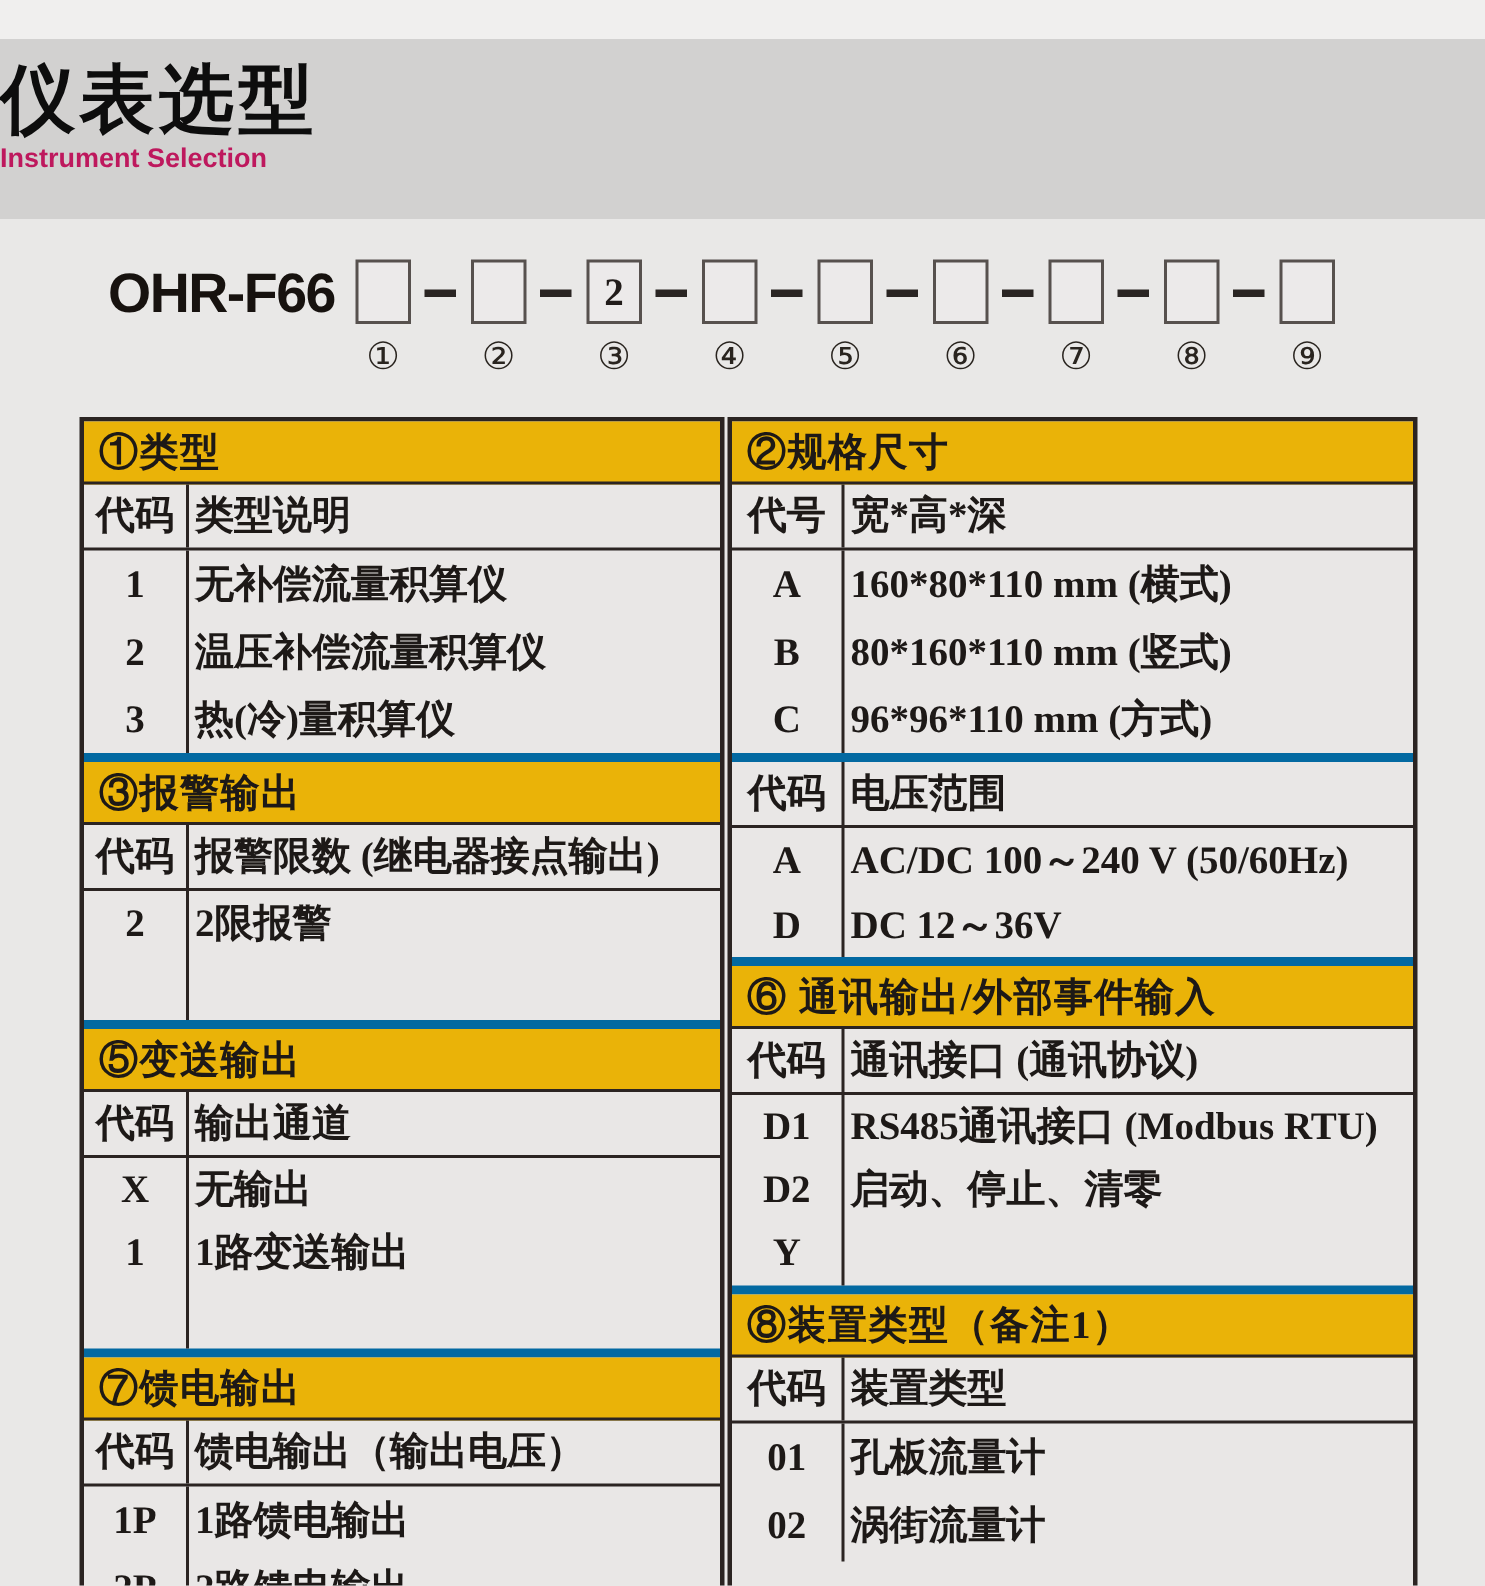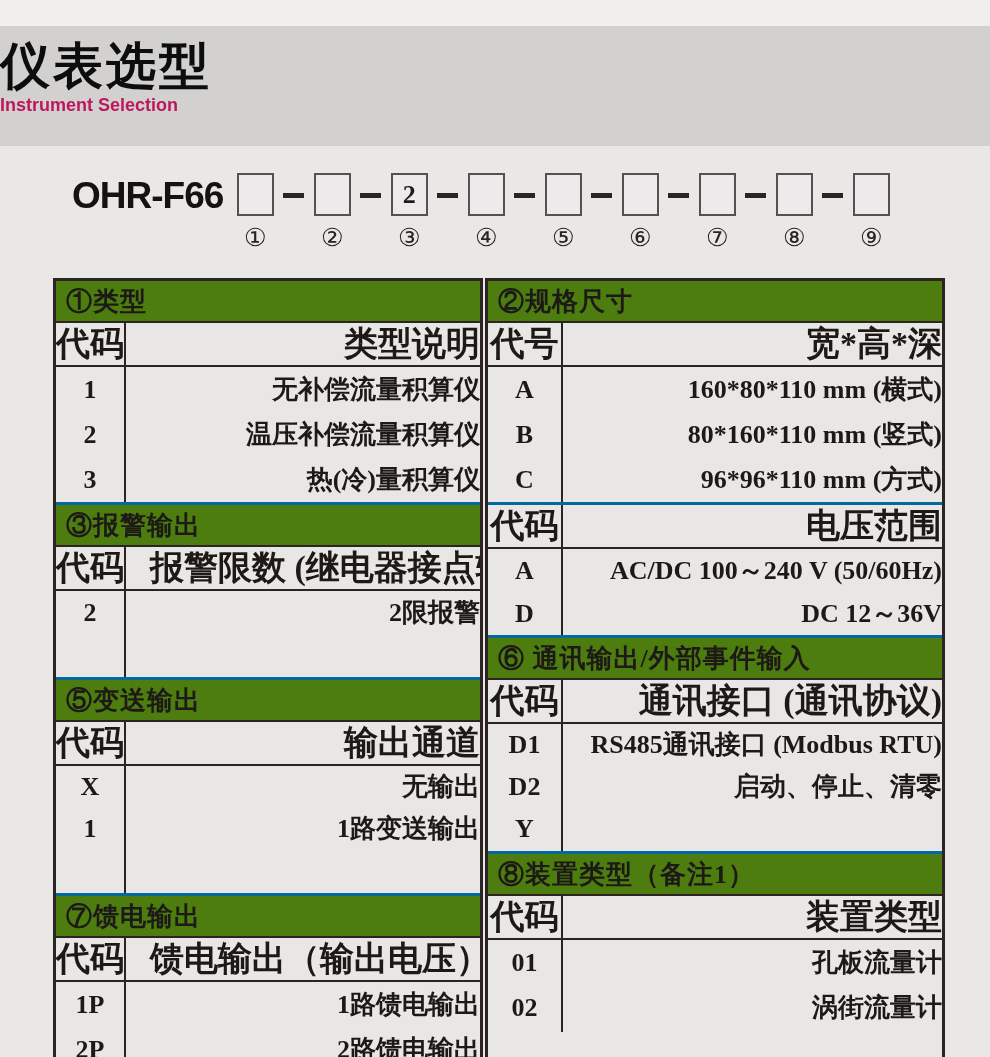--- a/index.html
+++ b/index.html
@@ -37,33 +37,33 @@
   .pos-digit {
     font-family: "DejaVu Sans", sans-serif;
     font-size: 25px; margin-top: 7px; color: #29241f;
   }
   .dash { width: 21px; height: 5px; background: #2a2523; margin: 20px 8px 0 8px; flex: none; }
   
   .selector { display: flex; gap: 2px; margin: 19px 0 0 53px; }
   .half { border: 3px solid #2b2422; background: #e9e7e6; }
   .half-left  { width: 430px; }
   .half-right { width: 460px; }
-  .sec + .sec { border-top: 3px solid #0369a1; }
+  .sec + .sec { border-top: 6px solid #0369a1; }
   .sec-title {
     height: 42px; line-height: 42px; padding-left: 10px;
     font-weight: 700; font-size: 26px; letter-spacing: 1px;
-    border-bottom: 2px solid #2b2422; background: #4d7c0f;
+    border-bottom: 2px solid #2b2422; background: #eab308;
     white-space: nowrap; overflow: hidden;
   }
   .sec-head { display: flex; height: 44px; border-bottom: 2px solid #2b2422; }
-  .sec-head .code-w, .sec-head .desc-w { line-height: 42px; font-weight: 700; font-size: 34px; }
+  .sec-head .code-w, .sec-head .desc-w { line-height: 42px; font-weight: 700; font-size: 26px; }
   .code-w { border-right: 2px solid #2b2422; text-align: center; flex: none; }
   .half-left  .code-w { width: 70px; }
   .half-right .code-w { width: 75px; }
-  .desc-w { flex: 1 1 auto; padding-left: 24px; white-space: nowrap; overflow: hidden; text-align: right; }
+  .desc-w { flex: 1 1 auto; padding-left: 4px; white-space: nowrap; overflow: hidden; }
   .sec-body { display: flex; }
   .sec-body .cell { height: var(--rh); line-height: var(--rh); font-size: 26px; font-weight: 600; white-space: nowrap; }
   .b1 { --rh: 45px; min-height: 135px; }
   .b2 { --rh: 43px; min-height: 86px;  }
   .b3 { --rh: 42px; min-height: 127px; }
   .b4 { --rh: 45px; min-height: 92px;  }
 </style>
 </head>
 <body>
 

